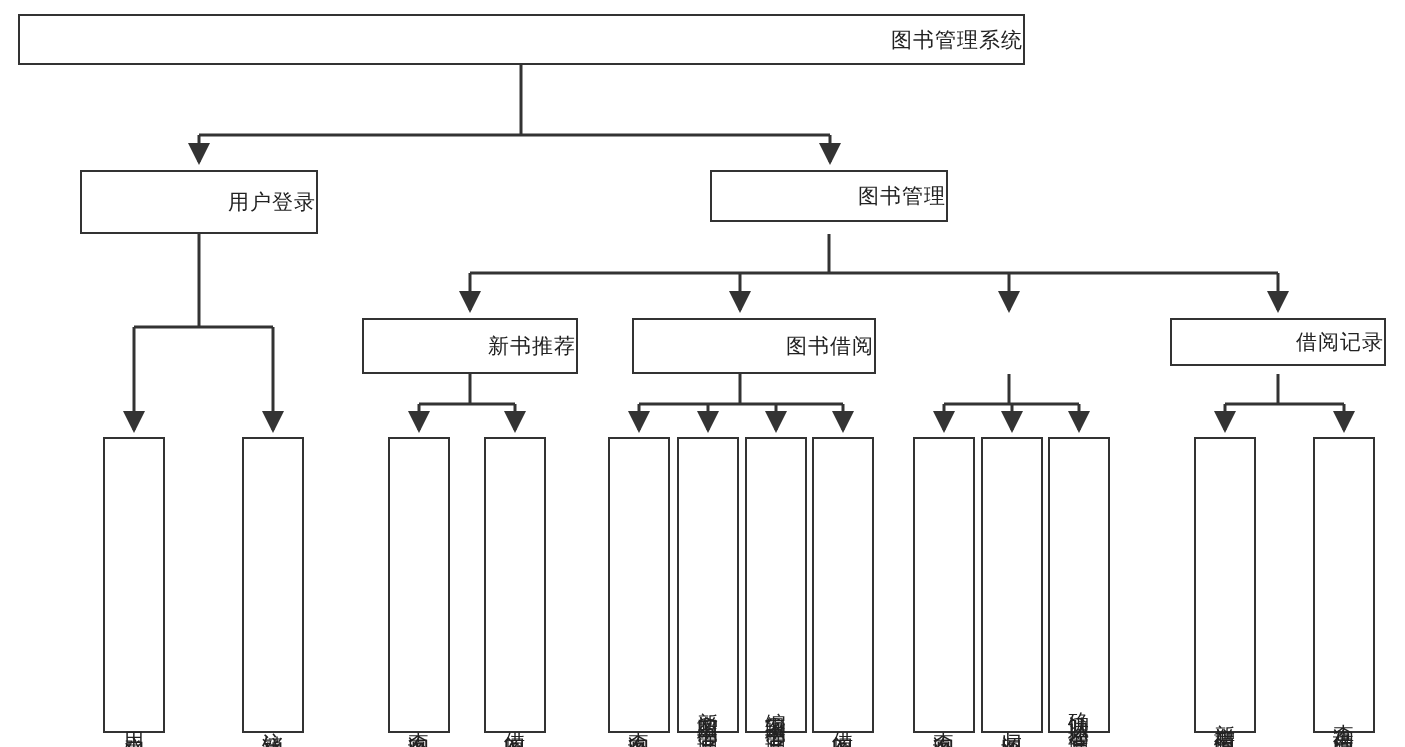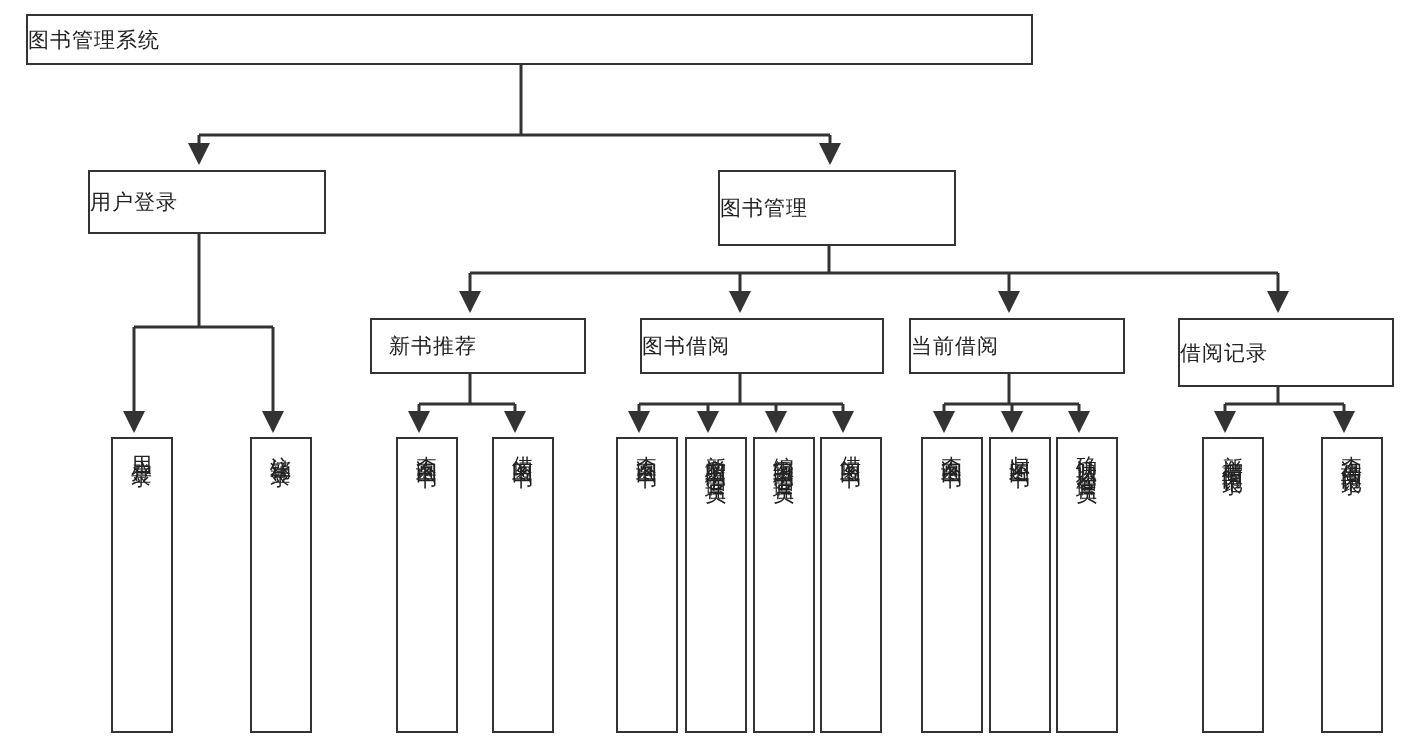--- a/index.html
+++ b/index.html
@@ -25,23 +25,22 @@
     height: 747px;
     pointer-events: none;
   }
   .node {
     position: absolute;
     box-sizing: border-box;
     border: 2.5px solid #333333;
     background: #ffffff;
     display: flex;
     align-items: center;
-    justify-content: flex-start;
+    justify-content: flex-end;
     color: #222222;
-    margin-left: 8px;
   }
   .node.h {
     font-size: 21px;
     letter-spacing: 1px;
   }
   .node.v {
     writing-mode: vertical-rl;
     text-orientation: upright;
   }
   .node.v .vtext {
@@ -137,34 +136,31 @@
     </g>
   </svg>
 
   <div class="node h" id="node-root" style="left: 18px; top: 14px; width: 1007px; height: 51px; border-color: rgb(51, 51, 51); background: rgb(255, 255, 255); color: rgb(34, 34, 34);">
     <span class="htext">图书管理系统</span>
   </div>
 
   <div class="node h" id="node-l2-0" style="left: 80px; top: 170px; width: 238px; height: 64px; border-color: rgb(51, 51, 51); background: rgb(255, 255, 255); color: rgb(34, 34, 34);">
     <span class="htext">用户登录</span>
   </div>
-  <div class="node h" id="node-l2-1" style="left: 710px; top: 170px; width: 238px; height: 76px; border-color: rgb(51, 51, 51); background: rgb(255, 255, 255); color: rgb(34, 34, 34);">
+  <div class="node h" id="node-l2-1" style="left: 710px; top: 170px; width: 238px; height: 52px; border-color: rgb(51, 51, 51); background: rgb(255, 255, 255); color: rgb(34, 34, 34);">
     <span class="htext">图书管理</span>
   </div>
 
   <div class="node h" id="node-l3-0" style="left: 362px; top: 318px; width: 216px; height: 56px; border-color: rgb(51, 51, 51); background: rgb(255, 255, 255); color: rgb(34, 34, 34); padding-left: 17px;">
     <span class="htext">新书推荐</span>
   </div>
   <div class="node h" id="node-l3-1" style="left: 632px; top: 318px; width: 244px; height: 56px; border-color: rgb(51, 51, 51); background: rgb(255, 255, 255); color: rgb(34, 34, 34);">
     <span class="htext">图书借阅</span>
   </div>
-  <div class="node h" id="node-l3-2" style="left: 901px; top: 318px; width: 216px; height: 56px; border-color: rgb(51, 51, 51); background: rgb(255, 255, 255); color: rgb(34, 34, 34);">
-    <span class="htext">当前借阅</span>
-  </div>
-  <div class="node h" id="node-l3-3" style="left: 1170px; top: 318px; width: 216px; height: 69px; border-color: rgb(51, 51, 51); background: rgb(255, 255, 255); color: rgb(34, 34, 34);">
+  <div class="node h" id="node-l3-3" style="left: 1170px; top: 318px; width: 216px; height: 48px; border-color: rgb(51, 51, 51); background: rgb(255, 255, 255); color: rgb(34, 34, 34);">
     <span class="htext">借阅记录</span>
   </div>
 
   <div class="node v" id="node-leaf-0" style="left: 103px; top: 437px; width: 62px; height: 296px; border-color: rgb(51, 51, 51); background: rgb(255, 255, 255); color: rgb(34, 34, 34);">
     <span class="vtext">用户登录</span>
   </div>
   <div class="node v" id="node-leaf-1" style="left: 242px; top: 437px; width: 62px; height: 296px; border-color: rgb(51, 51, 51); background: rgb(255, 255, 255); color: rgb(34, 34, 34);">
     <span class="vtext">注销登录</span>
   </div>
   <div class="node v" id="node-leaf-2" style="left: 388px; top: 437px; width: 62px; height: 296px; border-color: rgb(51, 51, 51); background: rgb(255, 255, 255); color: rgb(34, 34, 34);">

